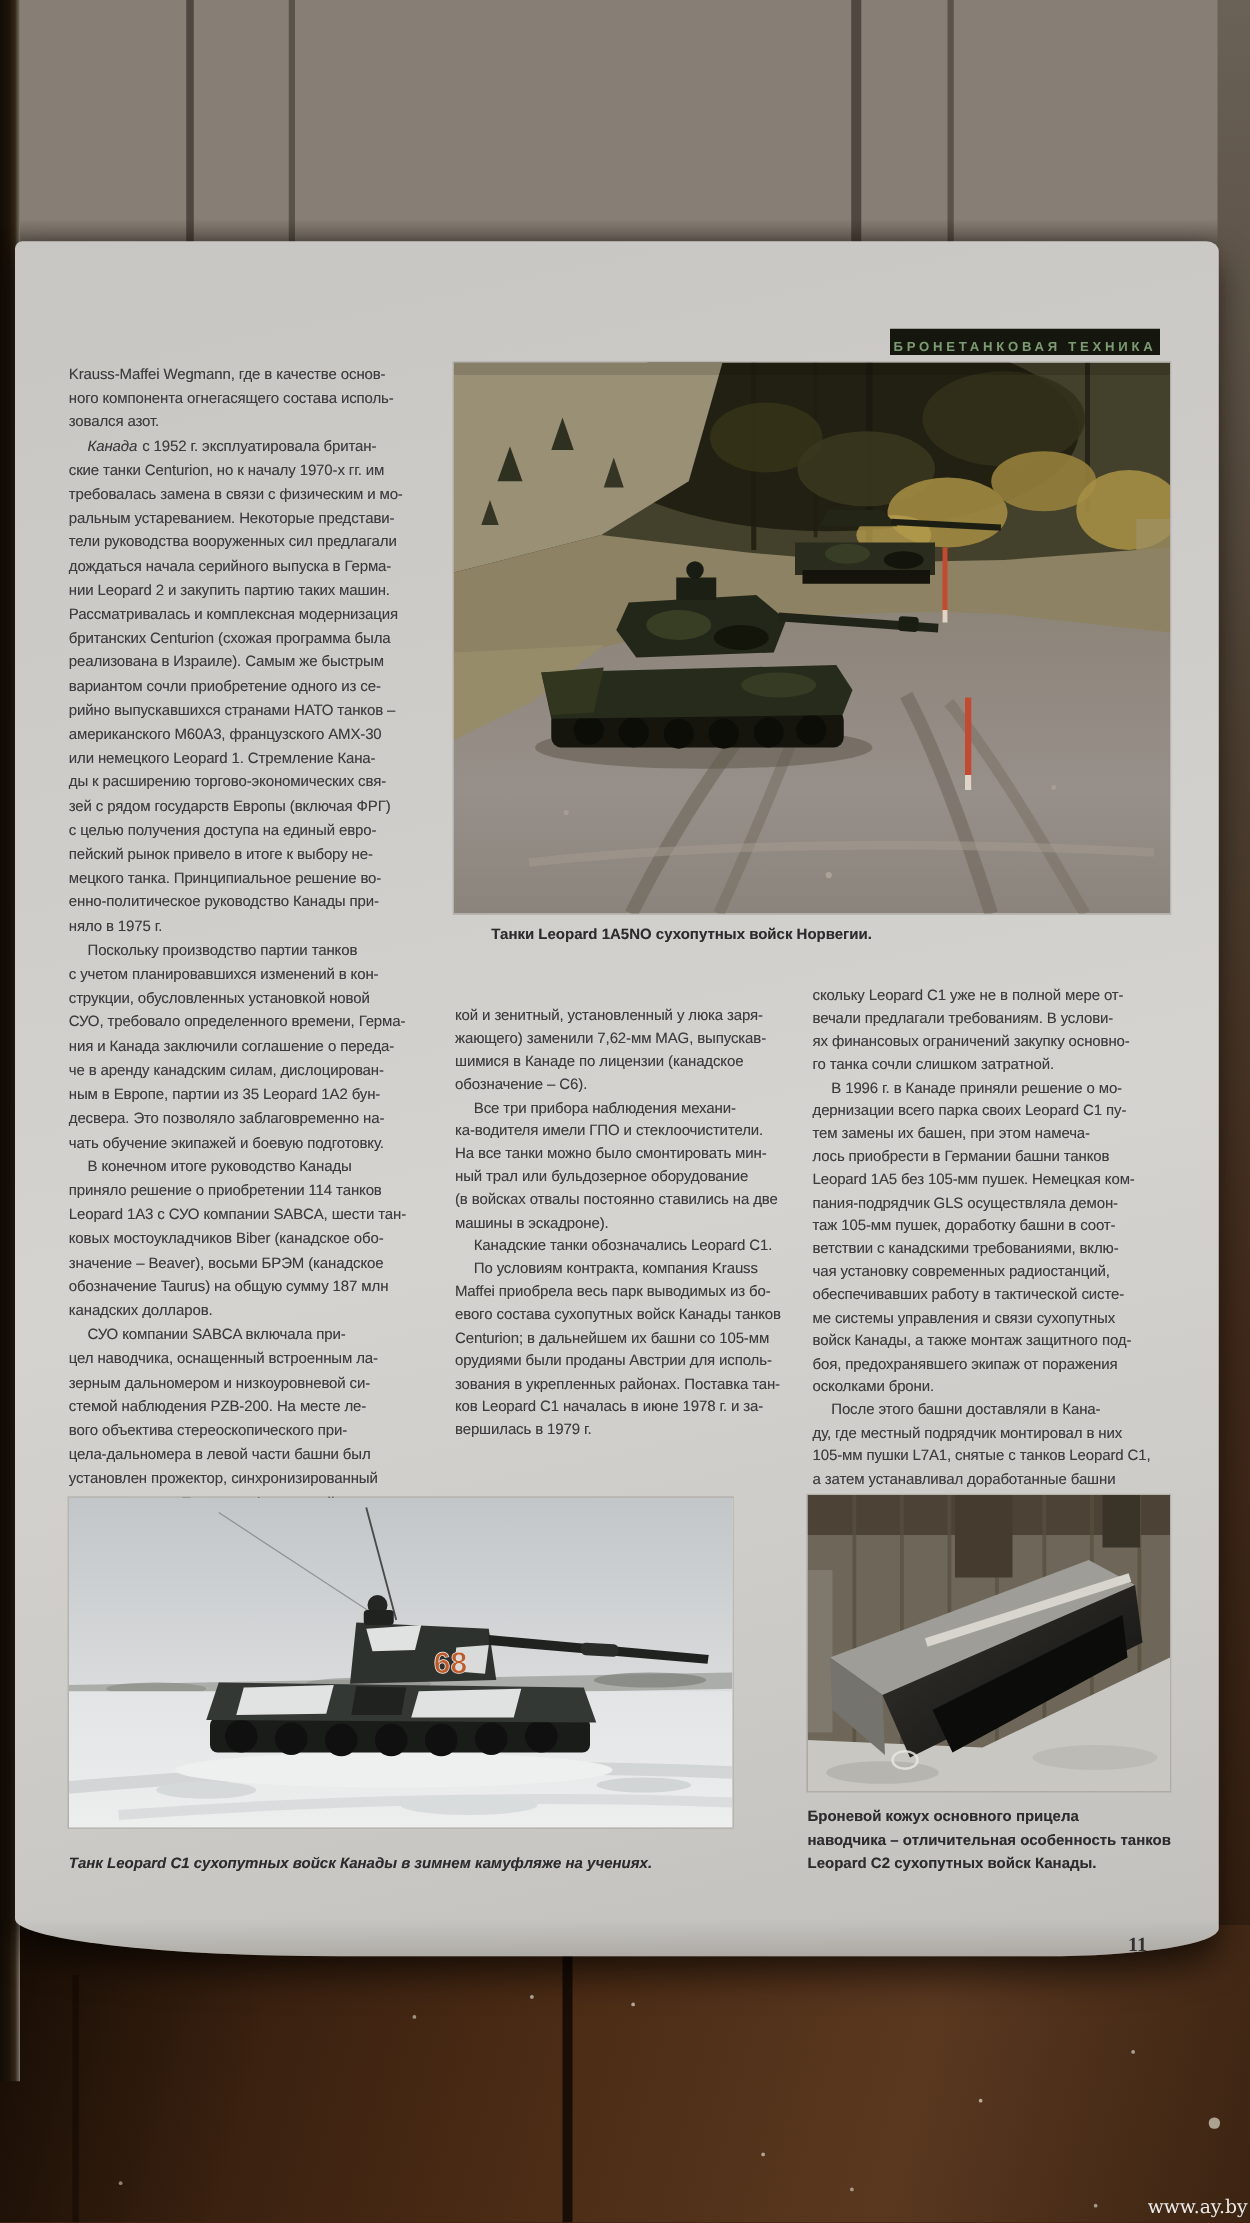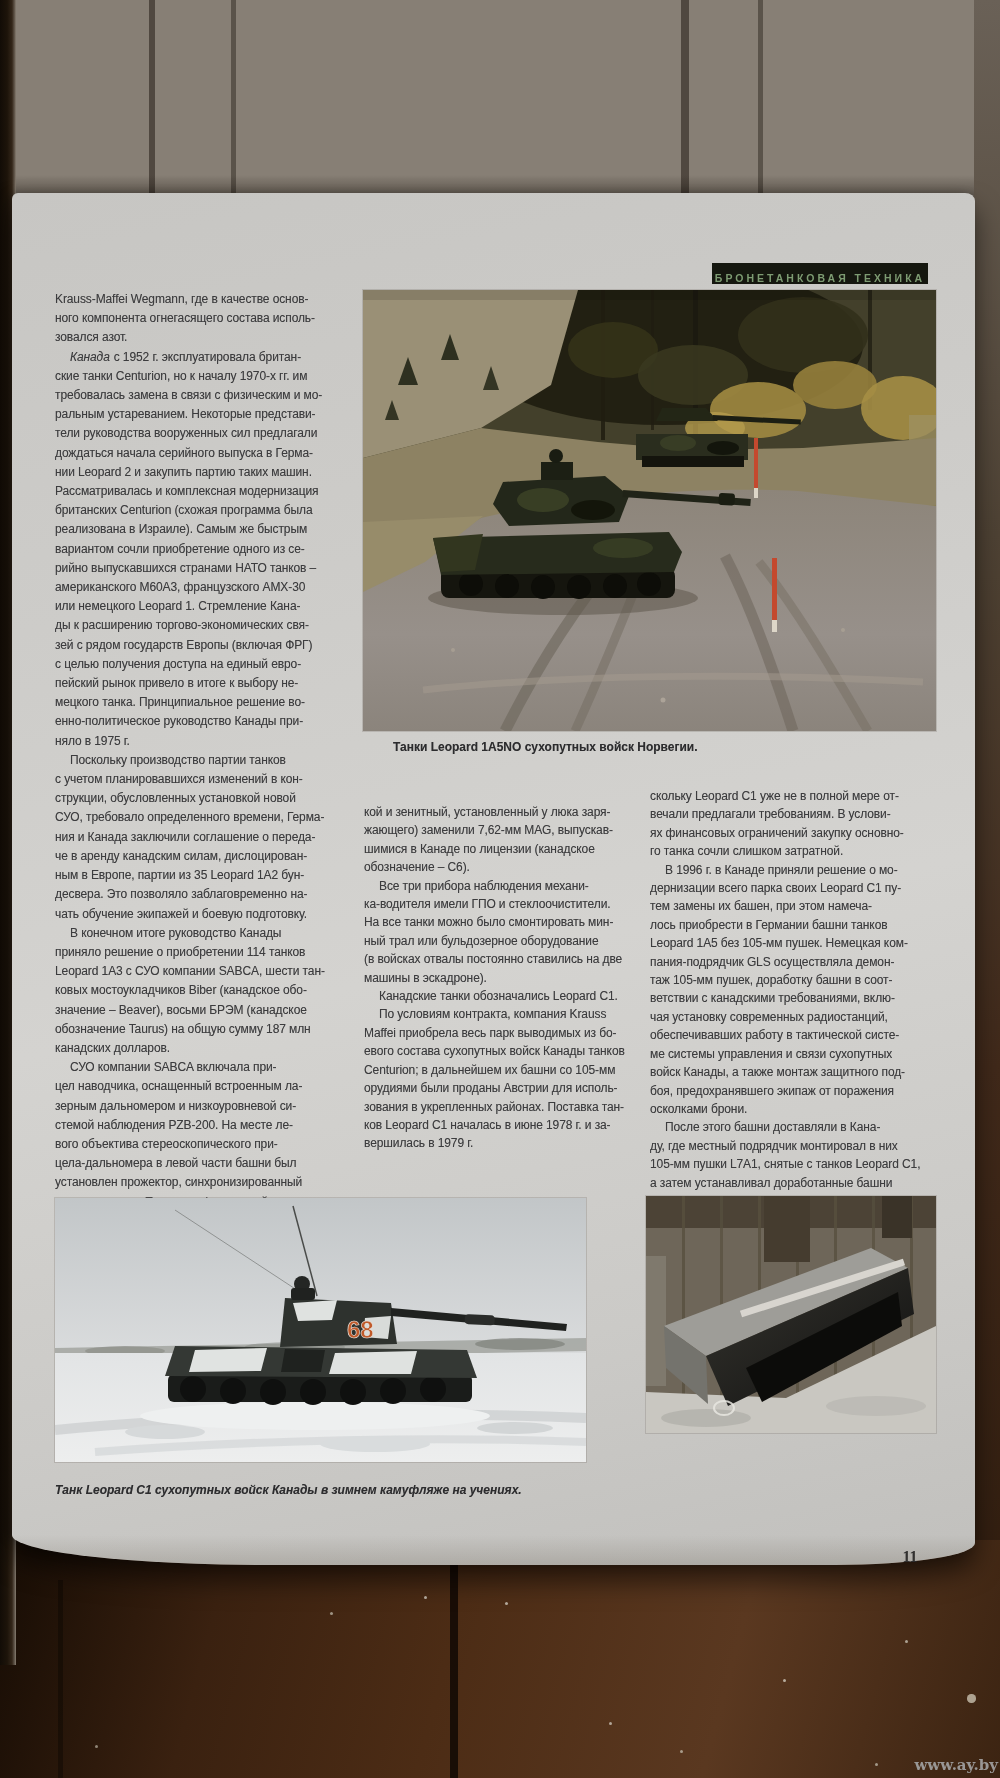--- a/index.html
+++ b/index.html
@@ -64,21 +64,21 @@
     text-shadow:0 0 .5px rgba(60,60,62,.4);}
   .caption-top{left:351px;top:547px;width:573px;white-space:nowrap;margin-left:30px;}
   .caption-bl{left:43px;top:1290px;width:540px;white-space:nowrap;font-style:italic;}
   .caption-br{left:634px;top:1251px;width:300px;line-height:18.5px;}
   .caption-br .lines{white-space:pre;}
 
   .page-number{position:absolute;left:878px;top:1355px;width:40px;text-align:center;
     font-family:"Liberation Serif",serif;font-weight:bold;font-size:16px;color:#2a2a2c;}
 
   .watermark{position:absolute;right:2px;bottom:4px;z-index:6;
-    font-family:"DejaVu Serif",serif;font-size:15px;color:#a3a3a3;opacity:.9;font-weight:bold;}
+    font-family:"DejaVu Serif",serif;font-size:15px;color:#ffffff;opacity:.9;}
 </style>
 </head>
 <body>
 
 <div class="scene">
 
   <div class="wood-top">
     <div class="plank" style="left:149px;width:6px;"></div>
     <div class="plank" style="left:231px;width:5px;opacity:.8;"></div>
     <div class="plank" style="left:681px;width:8px;"></div>
@@ -371,18 +371,21 @@
           <path d="M18,130 L225,52 L262,72 L60,160 Z" fill="#9e9d98"></path>
           <line x1="95" y1="118" x2="258" y2="66" stroke="#d8d5cf" stroke-width="7"></line>
           <path d="M18,130 L60,160 L62,208 L20,172 Z" fill="#74736d"></path>
           <path d="M60,160 L262,72 L268,118 L82,210 Z" fill="url(#underG)"></path>
           <path d="M100,172 L252,96 L256,130 L116,206 Z" fill="#0c0c0a"></path>
           <ellipse cx="78" cy="212" rx="10" ry="7" fill="none" stroke="#e8e6e0" stroke-width="2" opacity=".85"></ellipse>
         </g>
       </svg>
     </div>
 
+    <div class="caption caption-br"><span class="lines">Броневой кожух основного прицела
+наводчика – отличительная особенность танков
+Leopard C2 сухопутных войск Канады.</span></div>
 
     <div class="page-number">11</div>
   </div>
 
   <div class="watermark">www.ay.by</div>
 </div>
 
 </body></html>

